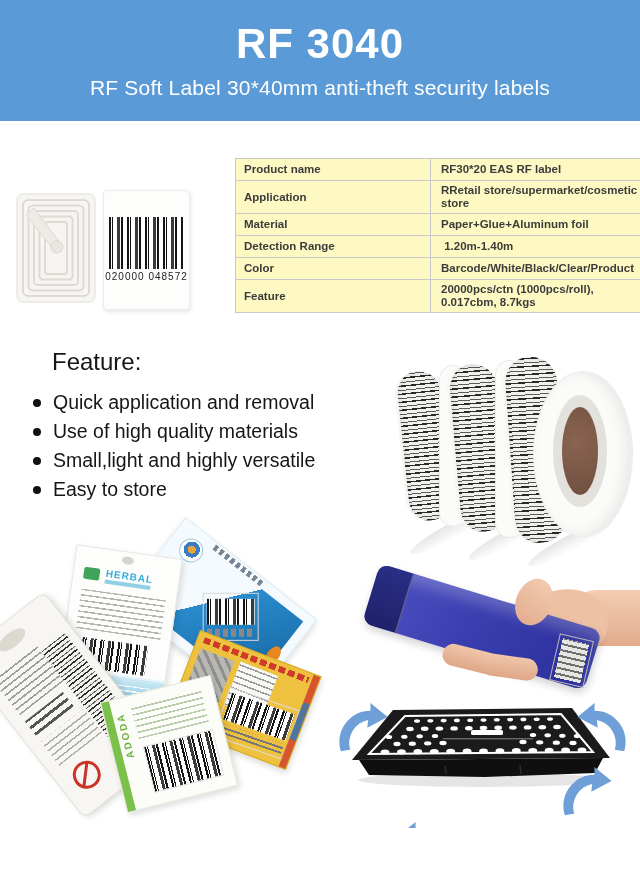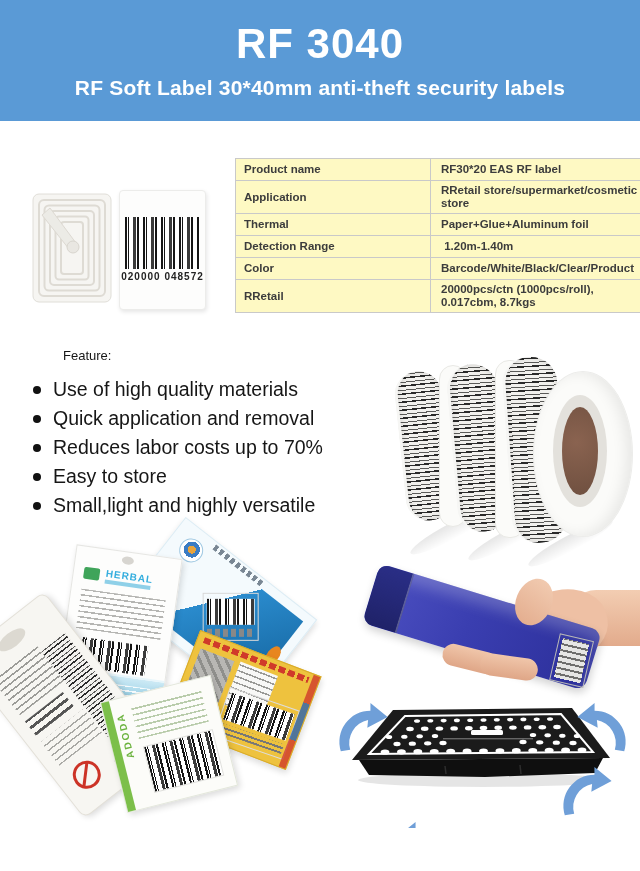--- a/index.html
+++ b/index.html
@@ -3,46 +3,46 @@
 <meta charset="utf-8">
 <style>
   html,body{margin:0;padding:0;background:#fff;}
   .page{position:relative;width:640px;height:871px;background:#fff;overflow:hidden;
         font-family:"Liberation Sans",sans-serif;}
 
   
   .hdr{position:absolute;left:0;top:0;width:640px;height:121px;background:#5a9ad6;
        display:flex;flex-direction:column;align-items:center;justify-content:center;}
   .hdr .title{color:#fff;font-size:42px;font-weight:bold;line-height:48px;margin-top:2px;letter-spacing:1px;}
-  .hdr .subtitle{color:#fff;font-size:21px;font-weight:bold;line-height:32px;margin-top:4px;letter-spacing:.2px;}
+  .hdr .subtitle{color:#fff;font-size:21px;font-weight:normal;line-height:32px;margin-top:4px;letter-spacing:.2px;}
 
   
   table.spec{position:absolute;left:235px;top:158px;width:414px;border-collapse:collapse;
              font-size:11.5px;font-weight:bold;color:#3c3c3c;background:#fef9c3;}
   table.spec td{border:1px solid #c9c9c9;padding:3px 8px;height:15px;white-space:pre-wrap;line-height:13px;}
   table.spec td.lbl{width:178px;}
   table.spec td.val{padding-left:10px;}
 
   
-  .tagphoto{position:absolute;left:24px;top:185px;width:200px;height:130px;font-weight:bold;}
+  .tagphoto{position:absolute;left:8px;top:185px;width:200px;height:130px;}
   .coil-label{position:absolute;left:8px;top:8px;width:80px;height:110px;}
   .bcode-label{position:absolute;left:95px;top:5px;width:85px;height:118px;background:#fdfdfc;
                border:1px solid #ececea;border-radius:4px;box-shadow:1px 2px 4px rgba(0,0,0,.10);}
   .bc{background-color:#fff;background-image:repeating-linear-gradient(90deg,
       #151515 0 2px,transparent 2px 3px,#151515 3px 4px,transparent 4px 8px,
       #3a3a3a 8px 11px,transparent 11px 12px,#151515 12px 14px,transparent 14px 18px);}
   .bc-rows{background-color:#f2f1ee;background-image:repeating-linear-gradient(0deg,
       #2a2a2a 0 1.5px,transparent 1.5px 4px,#5a5a58 4px 5px,transparent 5px 8px);}
   .bcode-label .bars{position:absolute;left:5px;right:5px;top:26px;height:52px;}
   .bcode-label .num{position:absolute;left:0;right:0;top:80px;text-align:center;
                     font-size:10px;letter-spacing:1px;color:#222;}
 
   
   .features{position:absolute;left:33px;top:348px;width:340px;color:#161616;}
-  .features .fh{font-size:13px;margin-left:30px;margin-bottom:12px;}
+  .features .fh{font-size:24px;margin-left:19px;margin-bottom:12px;}
   .features .fi{display:flex;align-items:center;height:29px;font-size:19.5px;}
   .features .dot{width:8px;height:8px;border-radius:50%;background:#111;margin-right:12px;flex:0 0 8px;}
 
   
   .rolls{position:absolute;left:395px;top:355px;width:245px;height:200px;}
   .band{position:absolute;border-radius:26px;border-left:3px solid #f6f6f4;box-shadow:inset 0 0 6px rgba(0,0,0,.15);}
   .sliver{position:absolute;background:#fbfbf9;border:1px solid #e9e9e5;border-radius:14px;}
   .disc{position:absolute;left:138px;top:16px;width:98px;height:164px;border-radius:50%;
         background:#fbfbf9;border:1px solid #ececea;box-shadow:inset -6px 0 14px rgba(0,0,0,.08);}
   .discring{position:absolute;left:158px;top:40px;width:54px;height:112px;border-radius:50%;background:#e3e1dc;}
@@ -164,33 +164,33 @@
     <tbody>
       <tr>
         <td class="lbl">Product name</td>
         <td class="val">RF30*20 EAS RF label</td>
         </tr>
       <tr>
         <td class="lbl">Application</td>
         <td class="val">RRetail store/supermarket/cosmetic store</td>
         </tr>
       <tr>
-        <td class="lbl">Thermal</td>
+        <td class="lbl">Material</td>
         <td class="val">Paper+Glue+Aluminum foil</td>
         </tr>
       <tr>
         <td class="lbl">Detection Range</td>
         <td class="val"> 1.20m-1.40m</td>
         </tr>
       <tr>
         <td class="lbl">Color</td>
         <td class="val">Barcode/White/Black/Clear/Product</td>
         </tr>
       <tr>
-        <td class="lbl">RRetail</td>
+        <td class="lbl">Feature</td>
         <td class="val">20000pcs/ctn (1000pcs/roll), 0.017cbm, 8.7kgs</td>
         </tr>
     </tbody>
   </table>
 
   <div class="tagphoto">
     <svg class="coil-label" viewBox="0 0 80 110" xmlns="http://www.w3.org/2000/svg">
       <rect x="1" y="1" width="78" height="108" rx="6" fill="#f6f5f2" stroke="#e0ded8"></rect>
       <rect x="7" y="7" width="66" height="96" rx="5" fill="none" stroke="#dedbd4" stroke-width="2"></rect>
       <rect x="12.5" y="12.5" width="55" height="85" rx="4.5" fill="none" stroke="#dedbd4" stroke-width="2"></rect>
@@ -203,37 +203,33 @@
     <div class="bcode-label">
       <div class="bars bc"></div>
       <div class="num">020000 048572</div>
     </div>
   </div>
 
   <div class="features">
     <div class="fh">Feature:</div>
     <div class="fi">
       <span class="dot"></span>
-      <span>Use of high quality materials</span>
+      <span>Quick application and removal</span>
       </div>
     <div class="fi">
       <span class="dot"></span>
-      <span>Quick application and removal</span>
+      <span>Use of high quality materials</span>
       </div>
     <div class="fi">
       <span class="dot"></span>
-      <span>Reduces labor costs up to 70%</span>
+      <span>Small,light and highly versatile</span>
       </div>
     <div class="fi">
       <span class="dot"></span>
       <span>Easy to store</span>
-      </div>
-    <div class="fi">
-      <span class="dot"></span>
-      <span>Small,light and highly versatile</span>
       </div>
   </div>
 
   <div class="rolls">
     <div class="rollshadow" style="left:10px;top:168px;"></div>
     <div class="rollshadow" style="left:68px;top:174px;"></div>
     <div class="rollshadow" style="left:128px;top:180px;"></div>
     <div class="band bc-rows" style="left:5px;top:16px;width:44px;height:150px;transform:rotate(-6deg);"></div>
     <div class="sliver" style="left:44px;top:10px;width:26px;height:160px;"></div>
     <div class="band bc-rows" style="left:57px;top:9px;width:48px;height:168px;transform:rotate(-5deg);"></div>

